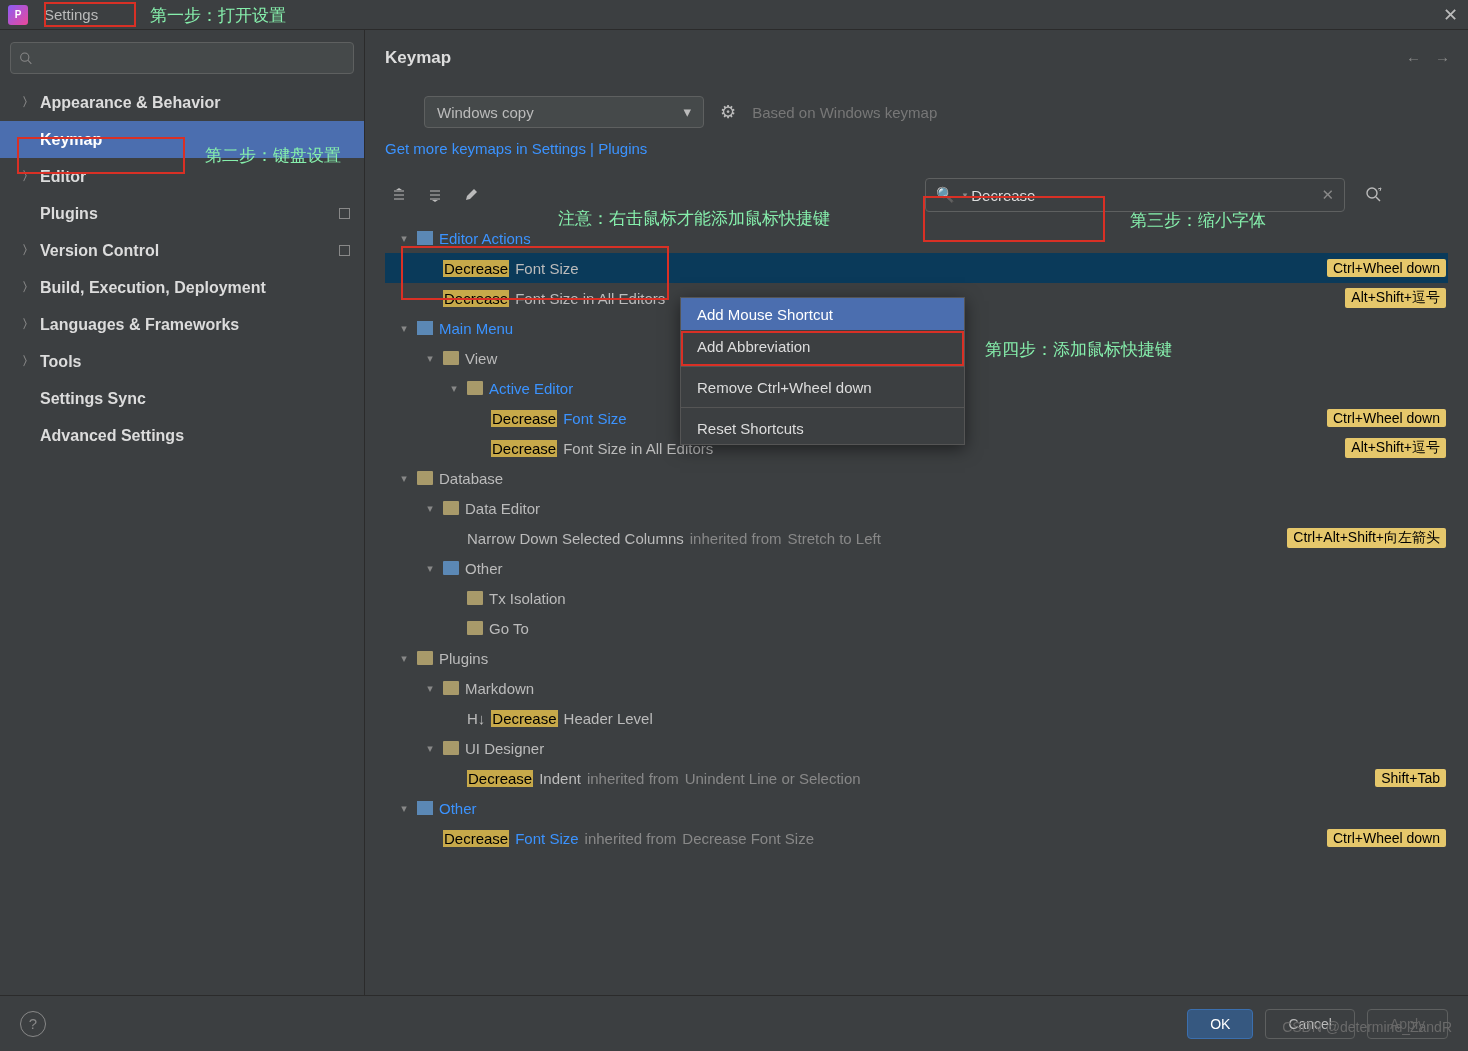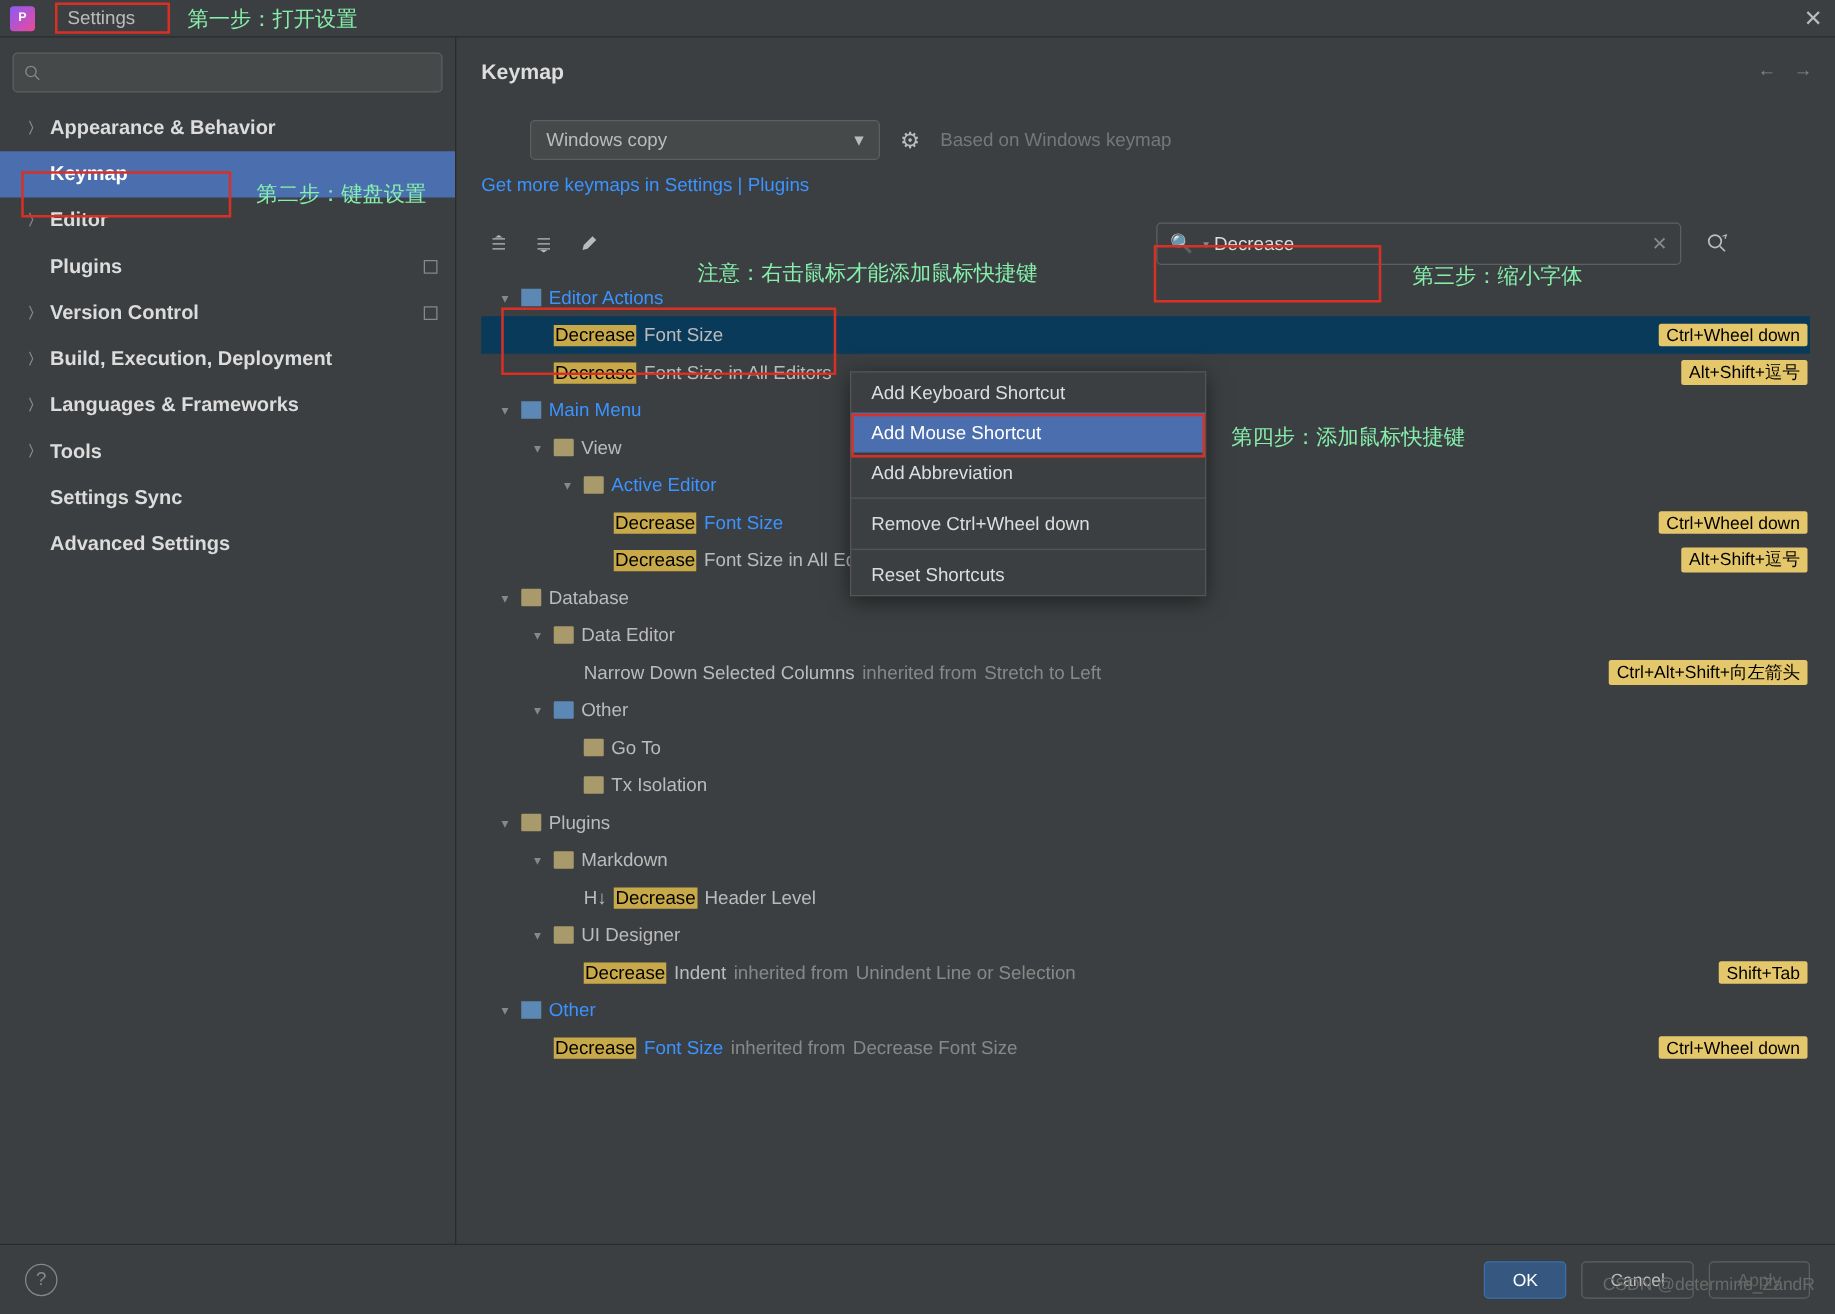--- a/index.html
+++ b/index.html
@@ -1,19 +1,19 @@
 <!DOCTYPE html>
 <html><head>
 <meta charset="utf-8">
 <style>
   * { box-sizing: border-box; margin: 0; padding: 0; }
   body { font-family: "Segoe UI", Arial, sans-serif; background: #3c3f41; color: #bbbbbb; width: 1468px; height: 1051px; overflow: hidden; position: relative; font-size: 15px; }
   .titlebar { height: 30px; display: flex; align-items: center; padding: 0 8px; border-bottom: 1px solid #2b2b2b; position: relative; }
   .app-icon { width: 20px; height: 20px; background: linear-gradient(135deg,#8b5cf6,#ec4899); border-radius:3px; display:flex;align-items:center;justify-content:center;font-size:10px;color:#fff;font-weight:bold;}
-  .title-text { margin-left: 26px; color: #bbbbbb; font-size: 15px; }
+  .title-text { margin-left: 16px; color: #bbbbbb; font-size: 15px; }
   .close { position:absolute; right:10px; top:4px; color:#bbb; font-size:18px; cursor:pointer;}
   .main { display:flex; height: 965px; }
   .sidebar { width: 365px; background:#3c3f41; border-right:1px solid #2b2b2b; padding-top:8px;}
   .search-box { margin:4px 10px 10px 10px; height:32px; background:#45494a; border:1px solid #5e6060; border-radius:4px; display:flex; align-items:center; padding:0 8px;}
   .search-box svg { width:14px; height:14px; fill:#888;}
   .search-box input { background:transparent; border:none; outline:none; color:#bbb; margin-left:6px; width:100%; font-size:14px;}
   .nav-item { display:flex; align-items:center; height:37px; padding-left:22px; color:#dcdcdc; font-size:16px; cursor:pointer; position:relative;}
   .nav-item.bold { font-weight:600;}
   .nav-item.selected { background:#4b6eaf; color:#fff;}
   .nav-item .chev { width:18px; display:inline-block; color:#888; font-size:12px;}
@@ -266,28 +266,28 @@
           <span class="lbl">
             <span class="tw">▾</span>
             <span class="ficon folder blue"></span>
             <span>Other</span>
           </span>
         </div>
         <div class="row ind2">
           <span class="lbl">
             <span class="tw"></span>
             <span class="ficon folder"></span>
+            <span>Tx Isolation</span>
+          </span>
+        </div>
+        <div class="row ind2">
+          <span class="lbl">
+            <span class="tw"></span>
+            <span class="ficon folder"></span>
             <span>Go To</span>
-          </span>
-        </div>
-        <div class="row ind2">
-          <span class="lbl">
-            <span class="tw"></span>
-            <span class="ficon folder"></span>
-            <span>Tx Isolation</span>
           </span>
         </div>
         <div class="row ind0">
           <span class="lbl">
             <span class="tw">▾</span>
             <span class="ficon folder"></span>
             <span>Plugins</span>
           </span>
         </div>
         <div class="row ind1">
@@ -337,21 +337,20 @@
             <span class="grey">inherited from </span>
             <span class="grey under">Decrease Font Size</span>
           </span>
           <span class="short">Ctrl+Wheel down</span>
         </div>
       </div>
   </div>
 </div>
 
 <div class="ctx" id="ctx">
-    <div class="ctx-item">Add Keyboard Shortcut</div>
     <div class="ctx-item sel">Add Mouse Shortcut</div>
     <div class="ctx-item">Add Abbreviation</div>
     <div class="ctx-sep"></div>
     <div class="ctx-item">Remove Ctrl+Wheel down</div>
     <div class="ctx-sep"></div>
     <div class="ctx-item">Reset Shortcuts</div>
   </div>
 
 <div class="footer">
   <div class="help">?</div>

